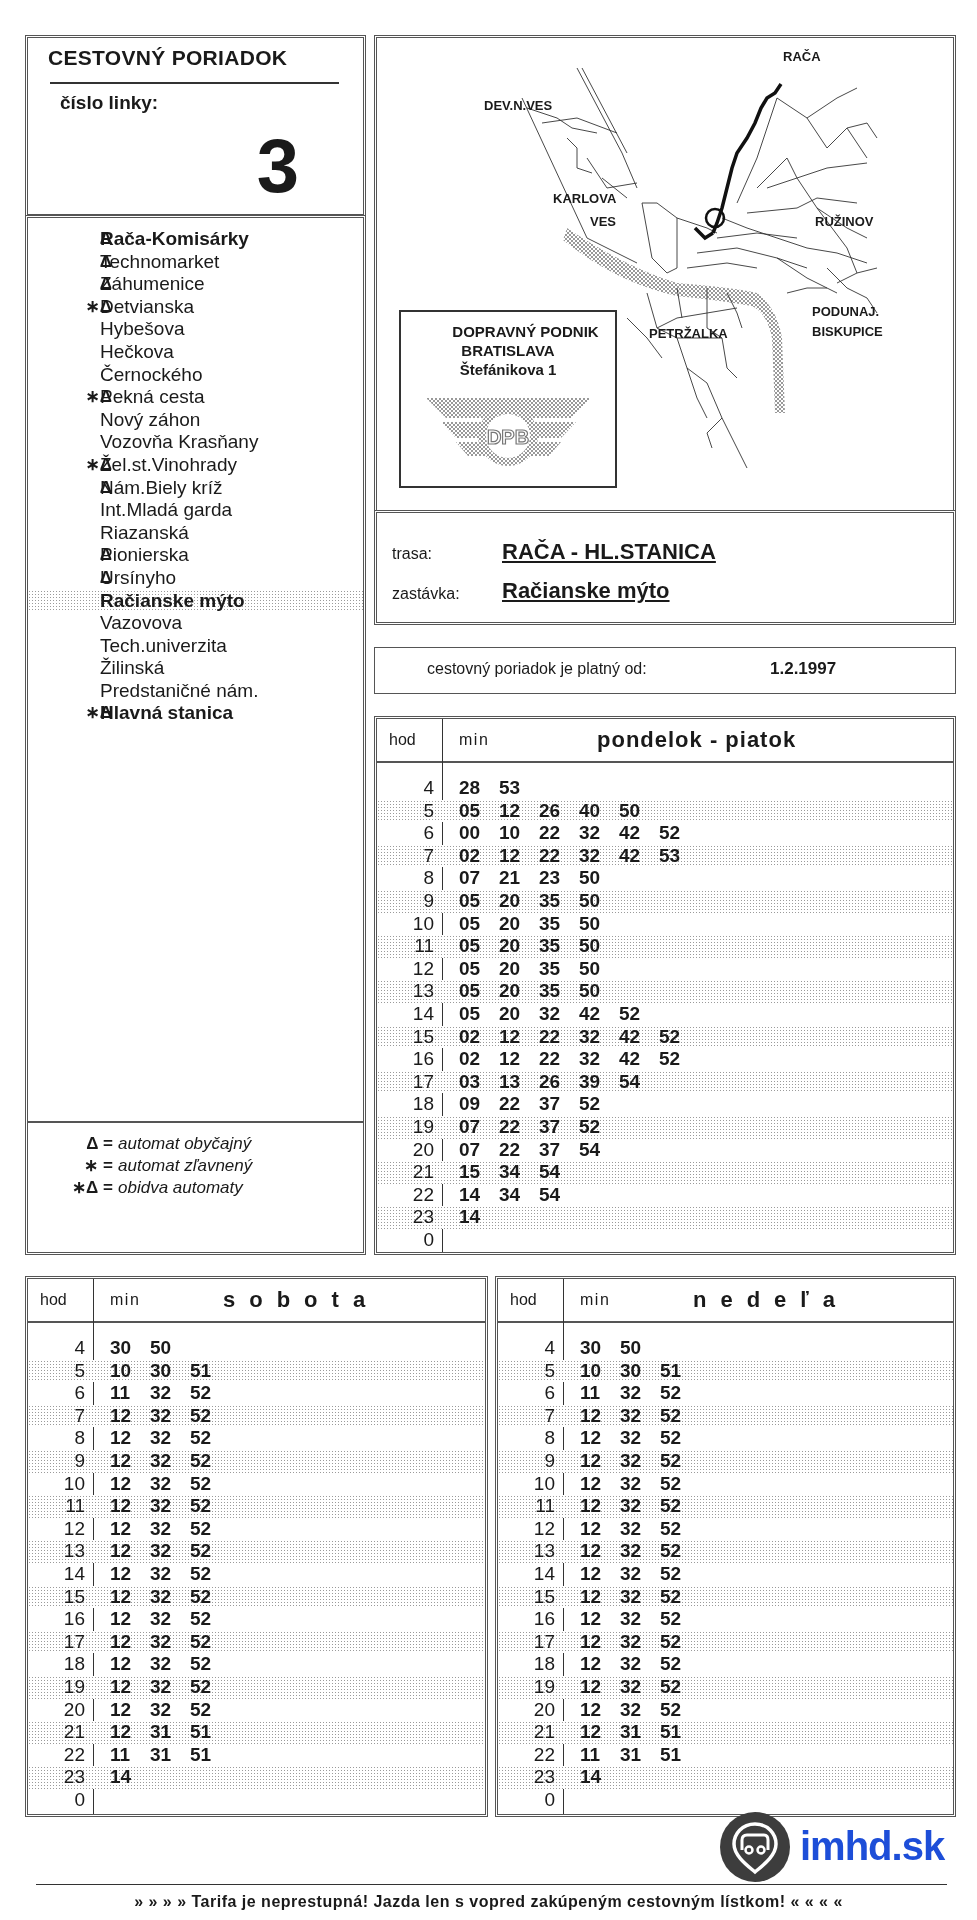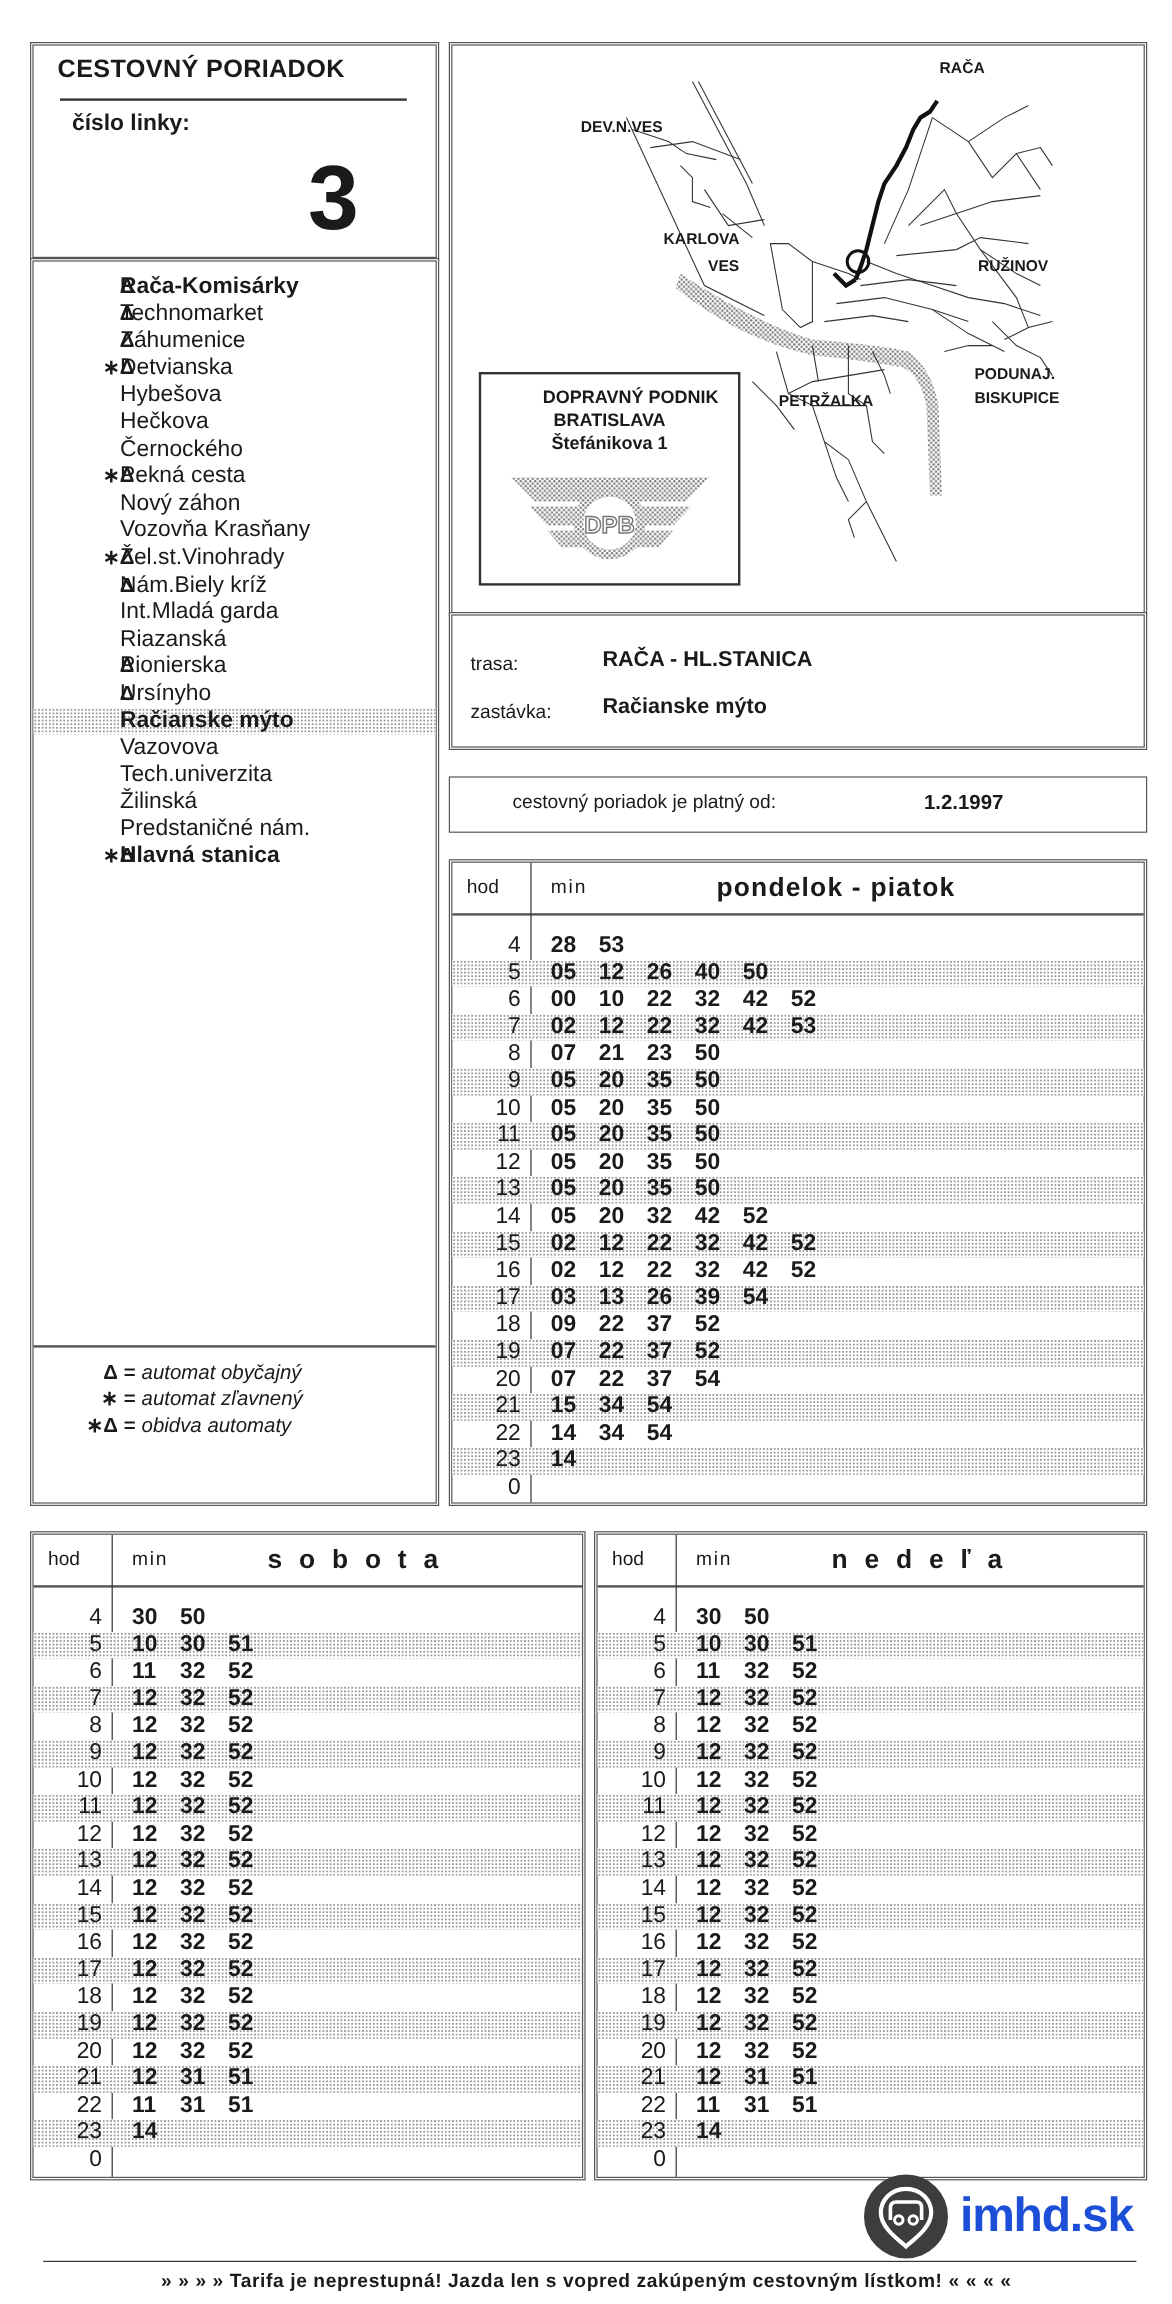--- a/index.html
+++ b/index.html
@@ -31,21 +31,21 @@
   #map { left: 374px; top: 35px; width: 582px; height: 478px; }
   #map svg { position: absolute; left: 0; top: 0; }
   .maplbl { position: absolute; font-size: 13px; font-weight: bold; }
   #dpb { position: absolute; left: 22px; top: 272px; width: 218px; height: 178px; border: 2px solid #333; background: #fff; }
   #dpb .t { text-align: center; font-weight: bold; font-size: 15px; line-height: 19px; }
   #dpb .t1 { margin-top: 10px; margin-left: 35px; }
 
   
   #route { left: 374px; top: 510px; width: 582px; height: 115px; }
   #route .l { position: absolute; left: 15px; font-size: 16px; text-align: center; }
-  #route .v { position: absolute; left: 125px; font-size: 18px; font-weight: bold; }
+  #route .v { position: absolute; left: 125px; font-size: 22px; font-weight: bold; text-decoration: underline; }
 
   
   #valid { left: 374px; top: 647px; width: 582px; height: 47px; border: 1.5px solid #555; }
   #valid .t { position: absolute; left: 52px; top: 12px; font-size: 16px; }
   #valid .d { position: absolute; left: 395px; top: 11px; font-size: 17px; font-weight: bold; }
 
   
   .tt { position: absolute; border: 3px double #555; background: transparent; }
   .tt .head { position: absolute; left: 0; right: 0; top: 0; height: 44px; border-bottom: 2px solid #555; }
   .tt .hod { position: absolute; left: 12px; top: 12px; font-size: 16px; }

